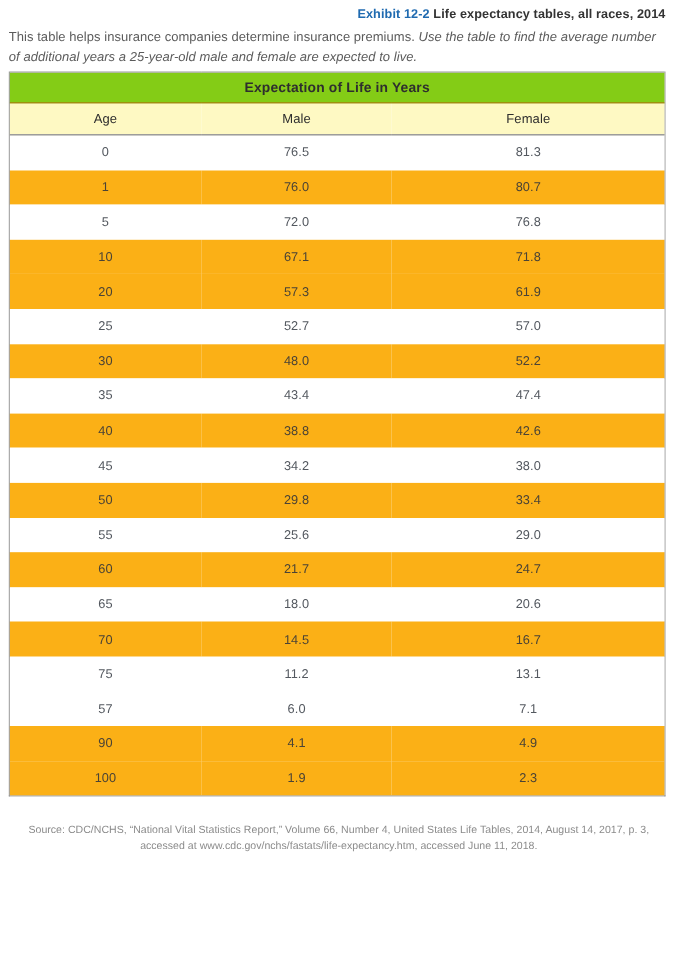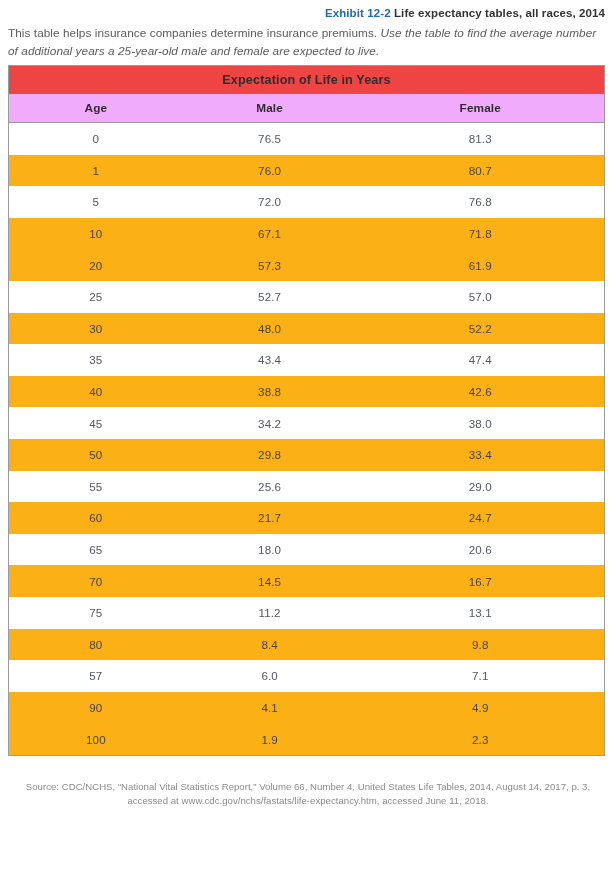--- a/index.html
+++ b/index.html
@@ -67,36 +67,36 @@
   table.lifetable {
     width: 100%;
     border-collapse: collapse;
     table-layout: fixed;
   }
   table.lifetable col.c-age    { width: 29.2%; }
   table.lifetable col.c-male   { width: 29.2%; }
   table.lifetable col.c-female { width: 41.6%; }
 
   .tbl-title th {
-    background: #ef4444;
+    background: #84cc16;
     color: #2e2e2e;
     font-size: 12.6px;
     font-weight: bold;
     text-align: center;
     height: 27px;
     letter-spacing: 0.15px;
     border-top: 1px solid #9a9a9a;
     border-bottom: 1px solid #a8780c;
     padding: 0;
   }
   .tbl-head th {
-    background: #f0abfc;
+    background: #fef9c3;
     color: #2e2e2e;
     font-size: 11.8px;
-    font-weight: bold;
+    font-weight: normal;
     text-align: center;
     height: 28px;
     letter-spacing: 0.1px;
     border-bottom: 1px solid #9a9a9a;
     padding: 0;
   }
   tbody tr td {
     height: 31.6px;
     text-align: center;
     font-size: 11.6px;
@@ -229,25 +229,20 @@
           <tr class="band-orange">
             <td>70</td>
             <td>14.5</td>
             <td>16.7</td>
           </tr>
           <tr class="band-white">
             <td>75</td>
             <td>11.2</td>
             <td>13.1</td>
           </tr>
-          <tr class="band-orange">
-            <td>80</td>
-            <td>8.4</td>
-            <td>9.8</td>
-          </tr>
           <tr class="band-white">
             <td>57</td>
             <td>6.0</td>
             <td>7.1</td>
           </tr>
           <tr class="band-orange">
             <td>90</td>
             <td>4.1</td>
             <td>4.9</td>
           </tr>

